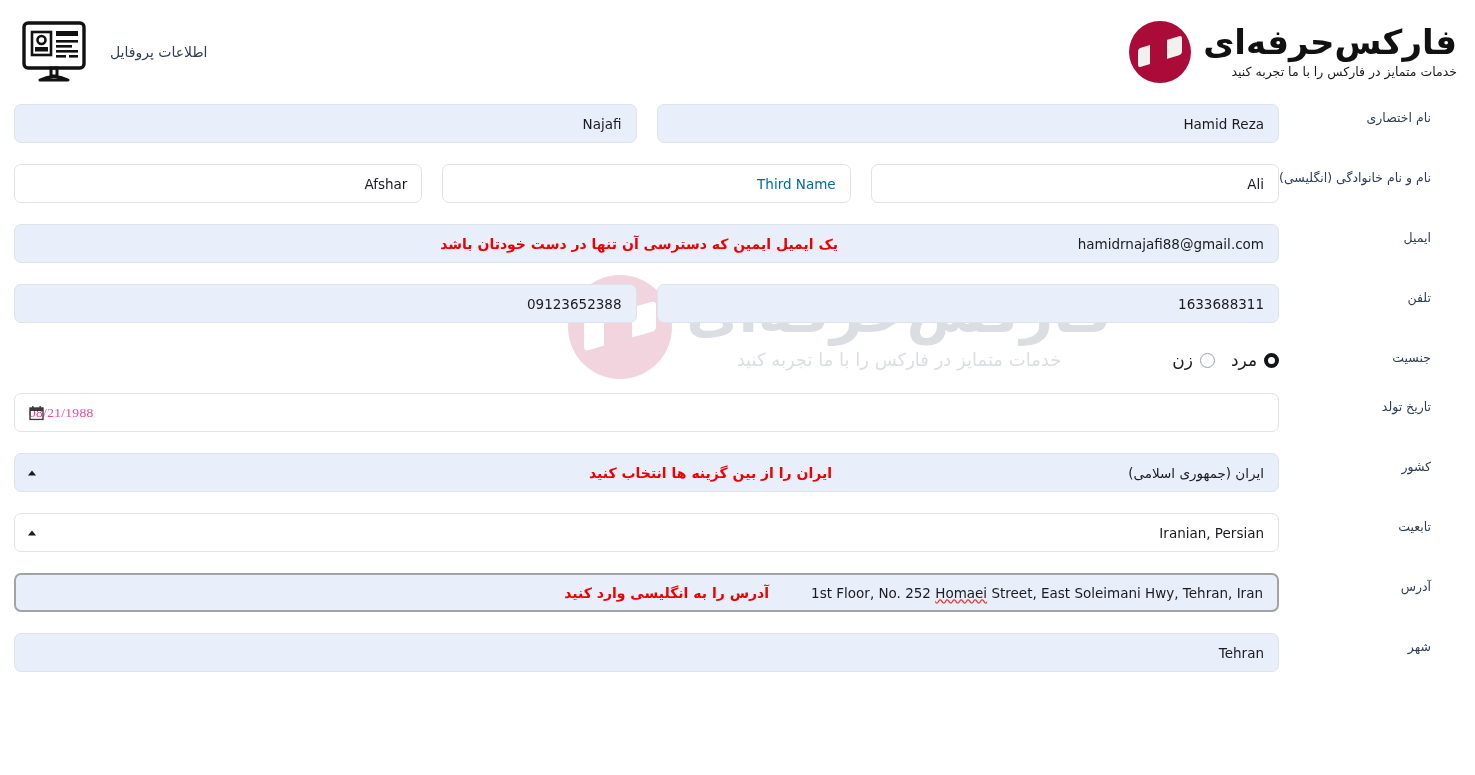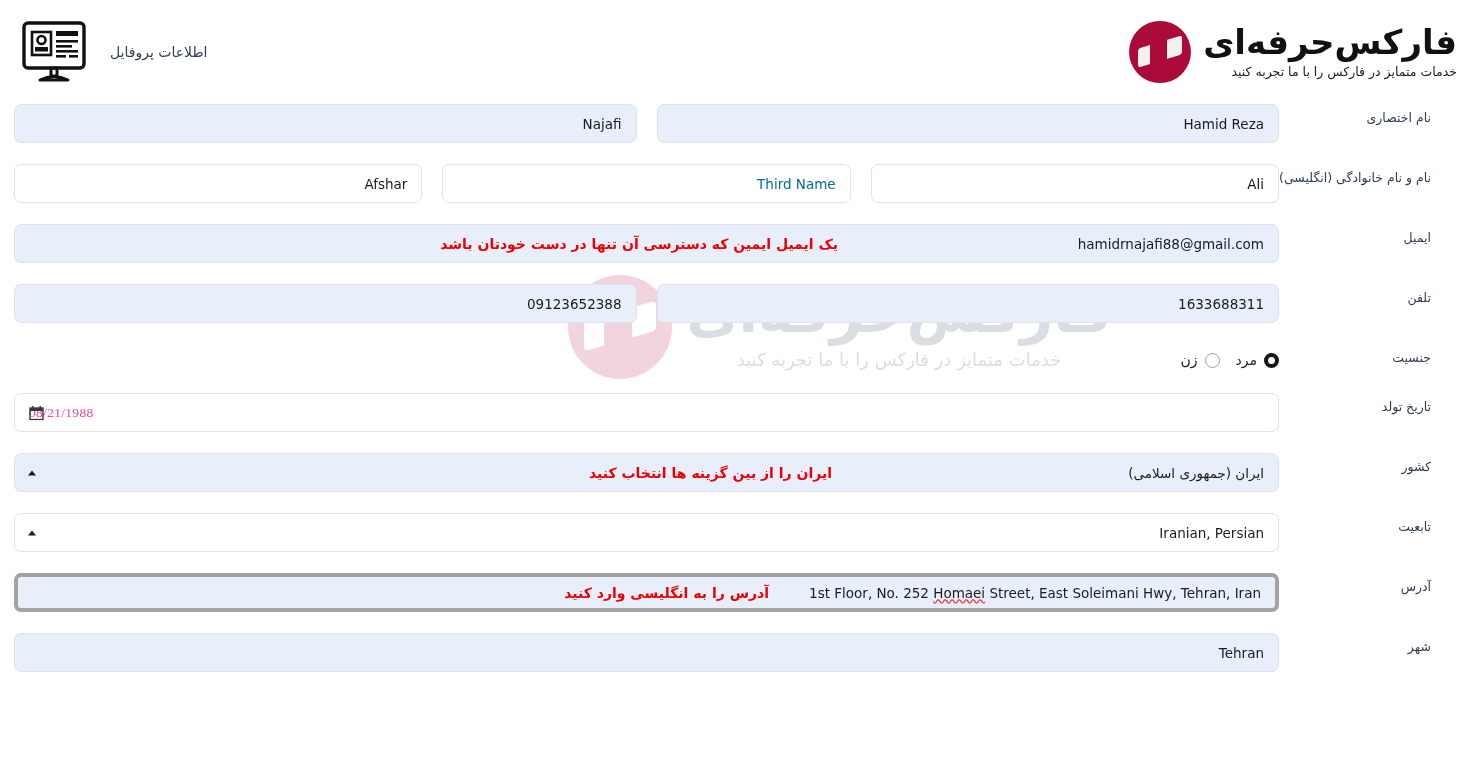--- a/index.html
+++ b/index.html
@@ -179,21 +179,21 @@
     display: flex;
     align-items: center;
     padding: 0 14px;
     font-size: 13.5px;
     color: #1b1b20;
     direction: rtl;
     justify-content: flex-start;
     overflow: hidden;
   }
   .fld.filled { background: #e9eefb; }
-  .fld.focused { border: 4px solid #a3a3a3; }
+  .fld.focused { border: 2px solid #a3a3a3; }
   .fld .val { white-space: nowrap; }
   .fld .ph { color: #0369a1; white-space: nowrap; }
 
   .grow { flex: 1 1 0; }
   .w-half { flex: 1 1 0; }
   .w-quarter { flex: 1 1 0; }
 
   .note {
     position: absolute;
     top: 50%;
@@ -245,21 +245,21 @@
     align-items: center;
     height: 28px;
     gap: 16px;
     padding-top: 4px;
   }
   .radio-opt {
     display: flex;
     flex-direction: row;
     align-items: center;
     gap: 7px;
-    font-size: 14px;
+    font-size: 17px;
     color: #1b1b20;
   }
   .radio {
     width: 15px; height: 15px;
     border-radius: 50%;
     border: 1px solid #9b9fa7;
     background: #fff;
     flex: none;
     position: relative;
   }

